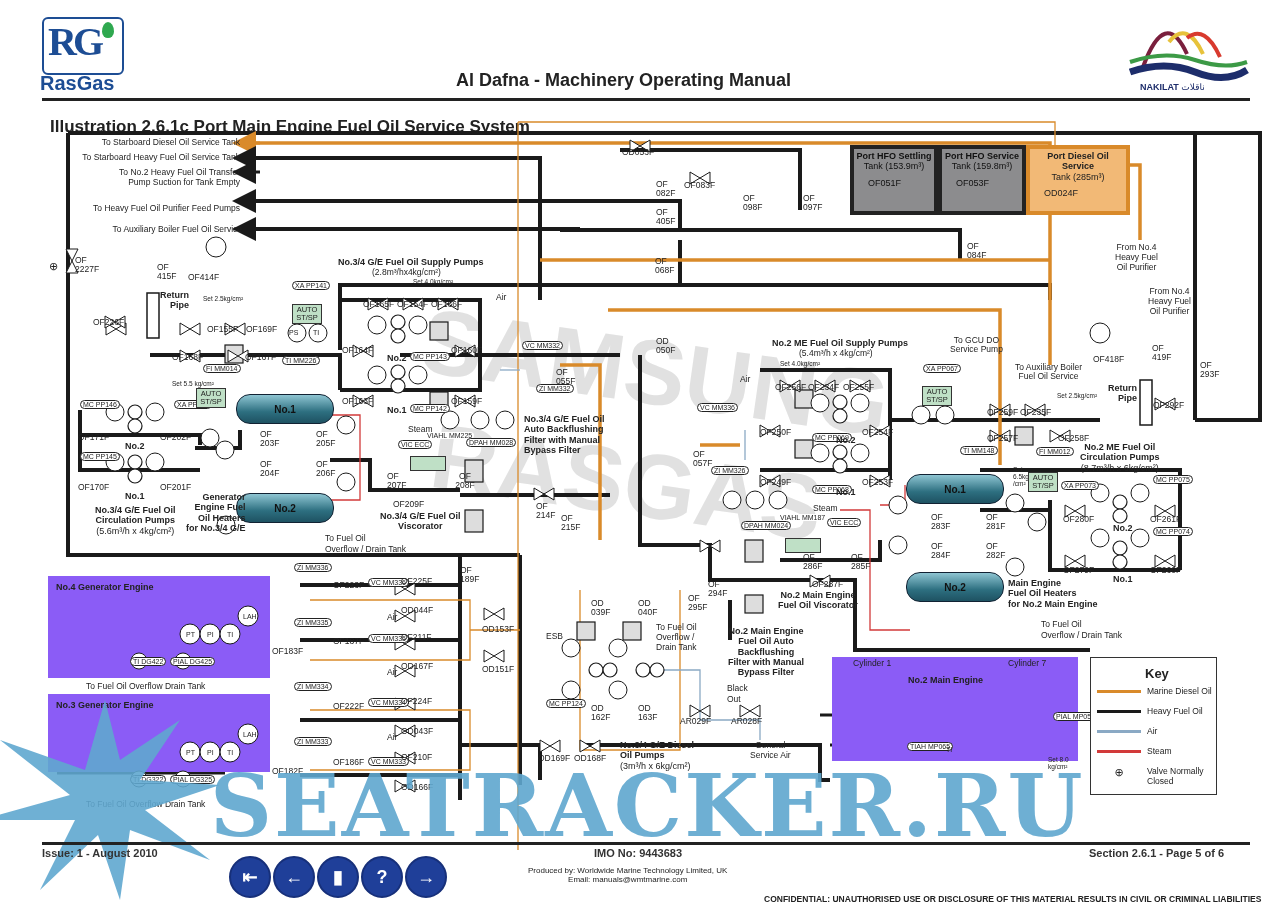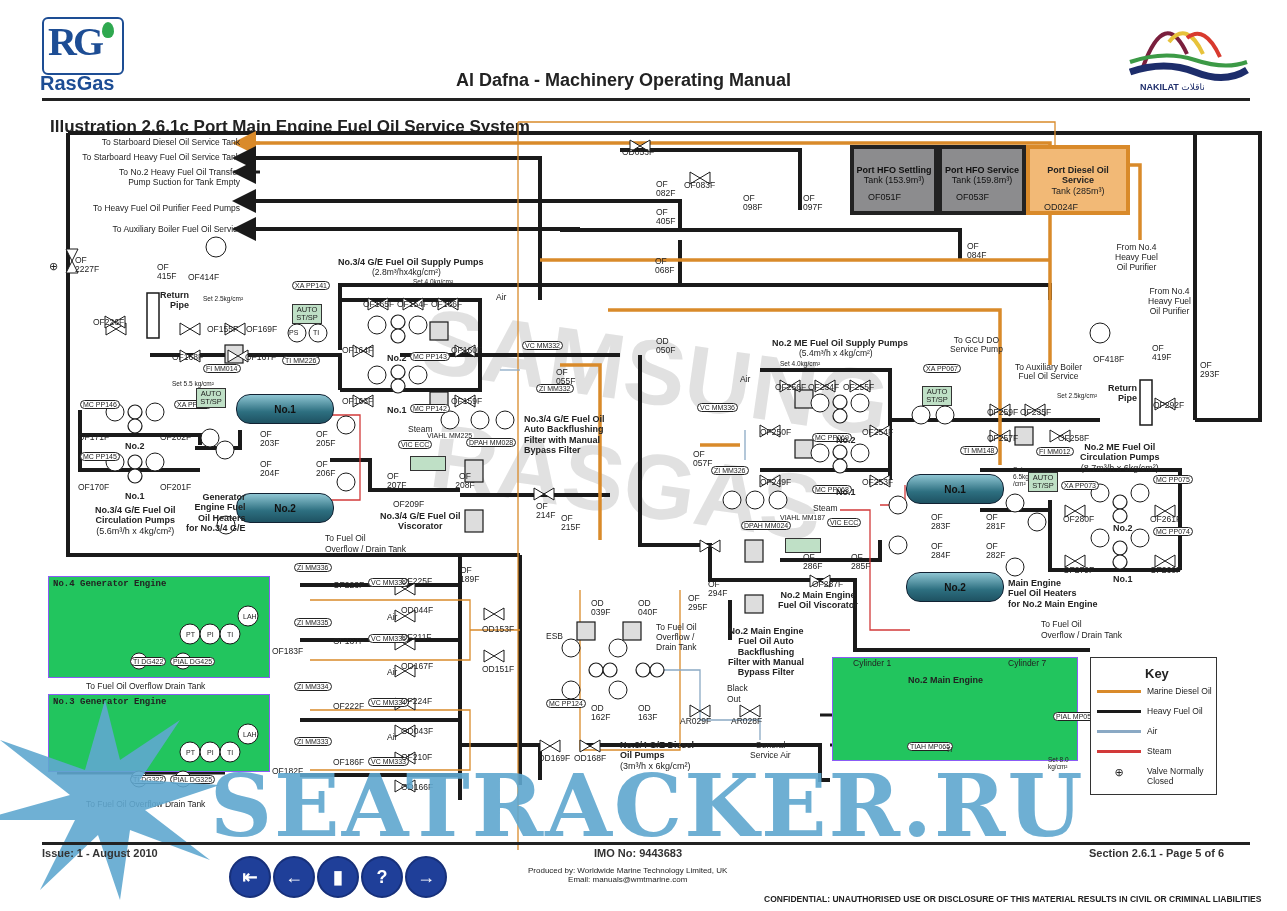--- a/index.html
+++ b/index.html
@@ -7,25 +7,25 @@
   .abs{position:absolute;}
   .hdr-title{left:456px;top:70px;font-size:18px;font-weight:bold;color:#222;}
   .rule{background:#222;height:3px;}
   .ill-title{left:50px;top:117px;font-size:17px;font-weight:bold;}
   .logo-rg{left:42px;top:17px;width:78px;width:78px;height:54px;border:2px solid #1d4d94;border-radius:6px;background:#fff;}
   .logo-rg-letters{left:48px;top:18px;font-size:40px;font-weight:bold;color:#1d4d94;font-family:"Liberation Serif",serif;letter-spacing:-4px;}
   .logo-rg-word{left:40px;top:72px;font-size:20px;font-weight:bold;color:#1d4d94;}
   .nak-word{left:1140px;top:82px;font-size:9px;font-weight:bold;color:#1d2d6b;}
   .lbl{font-size:8.5px;color:#222;line-height:1.1;white-space:nowrap;}
   .lbl-b{font-size:9px;font-weight:bold;color:#222;line-height:1.15;text-align:center;white-space:nowrap;}
-  .tank{border:4px solid #222;box-sizing:border-box;font-size:9px;font-weight:bold;text-align:center;padding-top:16px;line-height:1.15;}
+  .tank{border:4px solid #222;box-sizing:border-box;font-size:9px;font-weight:bold;text-align:center;padding-top:2px;line-height:1.15;}
   .tank-hfo{background:#8c8c8e;color:#111;}
   .tank-do{background:#f2b976;border-color:#d98a2a;color:#222;}
   .tank .tag{font-weight:normal;display:block;margin-top:6px;text-align:left;padding-left:14px;}
-  .engine-box{background:#22c55e;border:1px solid #8b5cf6;box-sizing:border-box;font-family:Liberation Mono, monospace;}
+  .engine-box{background:#8b5cf6;border:4px solid #8b5cf6;box-sizing:border-box;}
   .engine-box .ttl{font-size:9px;font-weight:bold;padding:2px 4px;}
   .key-box{left:1090px;top:657px;width:127px;height:138px;border:1px solid #333;background:#fff;box-sizing:border-box;}
   .key-title{font-size:13px;font-weight:bold;position:absolute;left:54px;top:8px;}
   .key-row{position:absolute;left:6px;font-size:8.5px;display:flex;align-items:center;gap:6px;}
   .key-line{width:44px;height:3px;display:inline-block;}
   .footer-txt{font-size:11px;font-weight:bold;color:#333;}
   .nav-btn{width:42px;height:42px;border-radius:50%;background:#1f3f99;color:#fff;display:flex;align-items:center;justify-content:center;font-size:18px;font-weight:bold;border:2px solid #17307a;box-sizing:border-box;cursor:pointer;}
   .watermark{left:210px;top:755px;font-size:86px;font-weight:bold;color:#5fa7cf;font-family:"DejaVu Serif",serif;letter-spacing:2px;opacity:0.9;white-space:nowrap;}
   .wm-grey{font-size:92px;font-weight:bold;color:#c9c9c9;opacity:0.55;font-family:"Liberation Sans",sans-serif;white-space:nowrap;}
   .conf{left:764px;top:894px;font-size:8.5px;font-weight:bold;}

